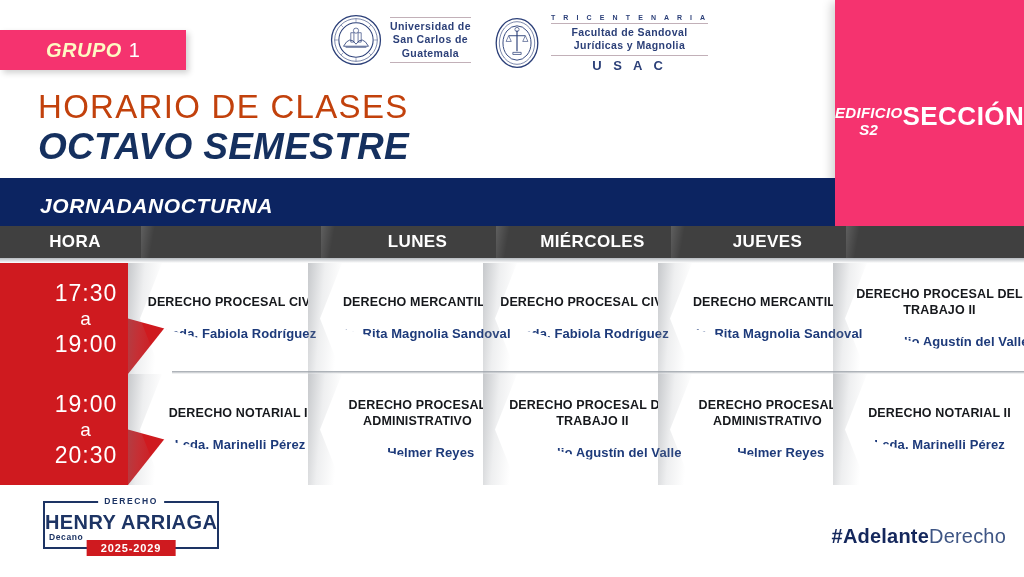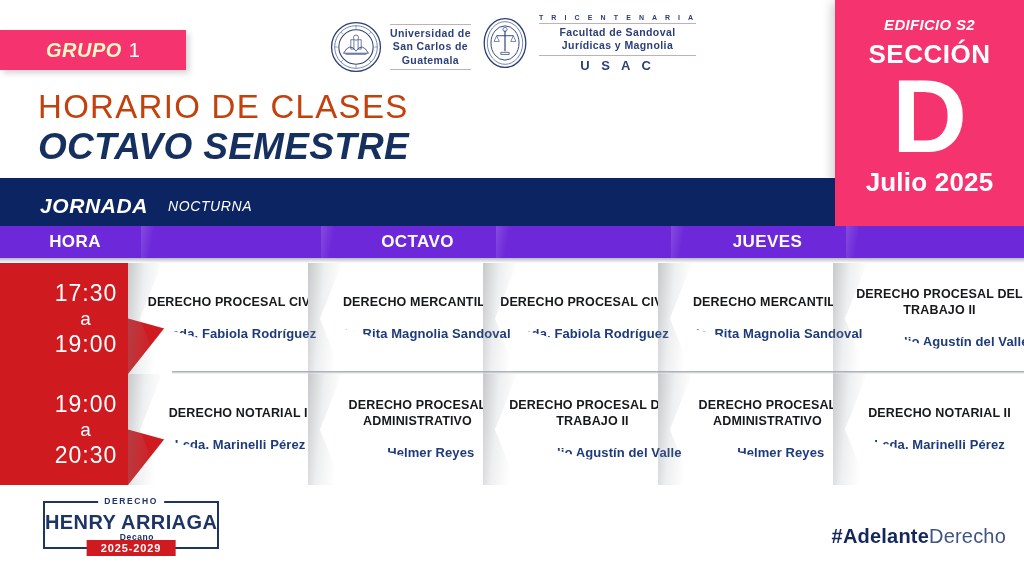--- a/index.html
+++ b/index.html
@@ -31,21 +31,21 @@
   .title-1{
     font-size:33px;color:#c2410c;letter-spacing:1.3px;line-height:1;
     font-weight:400;white-space:nowrap;
   }
   .title-2{
     font-size:37px;color:#15305f;letter-spacing:.3px;line-height:1.12;
     font-weight:bold;font-style:italic;white-space:nowrap;margin-top:3px;
   }
 
   
-  .logos{position:absolute;left:330px;top:14px;display:flex;align-items:flex-end;gap:8px;}
+  .logos{position:absolute;left:330px;top:14px;display:flex;align-items:flex-start;gap:20px;}
   .logo-unit{display:flex;align-items:center;gap:8px;}
   .seal{width:52px;height:52px;flex:0 0 52px;}
   .logo-text{display:flex;flex-direction:column;align-items:center;}
   .logo-text .ln{
     color:#2b3f78;font-size:10.5px;font-weight:bold;letter-spacing:.4px;line-height:1.28;
     white-space:nowrap;text-align:center;
   }
   .logo-rule{height:1px;background:#c2b0b8;width:100%;margin:2px 0;}
   .tri{
     color:#2b3f78;font-size:7px;font-weight:bold;letter-spacing:3.1px;
@@ -54,45 +54,45 @@
   .usac{
     color:#2b3f78;font-size:13px;font-weight:bold;letter-spacing:4px;
     white-space:nowrap;text-align:center;
   }
 
   
   .section-panel{
     position:absolute;left:835px;top:0;width:189px;height:226px;
     background:#f5336f;color:#fff;text-align:center;
     box-shadow:-4px 2px 9px rgba(0,0,0,.17);
-    display:flex;flex-direction:column;align-items:center;
+    display:flex;flex-direction:row;align-items:center;
   }
   .sp-edificio{font-size:15px;font-style:italic;font-weight:bold;margin-top:16px;letter-spacing:.3px;}
   .sp-seccion{font-size:26px;font-weight:bold;letter-spacing:.5px;margin-top:6px;}
   .sp-letter{font-size:104px;font-weight:bold;line-height:.93;margin-top:-2px;}
   .sp-month{font-size:26px;font-weight:bold;margin-top:2px;letter-spacing:.2px;}
 
   
   .jornada{
     position:absolute;left:0;top:178px;width:835px;height:56px;background:#0c2461;
     display:flex;align-items:center;
   }
   .jornada .j1{
     color:#fff;font-size:21px;font-weight:bold;font-style:italic;
     letter-spacing:.6px;margin-left:40px;
   }
   .jornada .j2{
-    color:#fff;font-size:14px;font-weight:normal;font-style:italic;
-    letter-spacing:.6px;margin-left:20px;
+    color:#fff;font-size:21px;font-weight:bold;font-style:italic;
+    letter-spacing:.6px;margin-left:0;
   }
 
   
   .table{position:absolute;left:0;top:226px;width:1024px;height:259px;}
 
-  .dayhead{position:absolute;left:0;top:0;width:1024px;height:32px;background:#6d28d9;}
+  .dayhead{position:absolute;left:0;top:0;width:1024px;height:32px;background:#404040;}
   .dayhead .dh-cell{
     position:absolute;top:0;height:32px;display:flex;align-items:center;justify-content:center;
     color:#fff;font-size:17px;font-weight:bold;letter-spacing:.4px;
   }
   .dayhead .dh-sep{
     position:absolute;top:0;height:32px;width:18px;
     background:linear-gradient(100deg,rgba(255,255,255,.16) 0%,rgba(255,255,255,0) 60%);
     pointer-events:none;
   }
   .dayhead-shadow{
@@ -145,21 +145,21 @@
   .decano .dc-top{
     position:absolute;left:50%;top:-7px;transform:translateX(-50%);
     background:#fff;padding:0 6px;color:#1d3464;
     font-size:8.5px;font-weight:bold;letter-spacing:1.6px;white-space:nowrap;
   }
   .decano .dc-name{
     position:absolute;left:0;right:0;top:8px;text-align:center;color:#1d3464;
     font-size:20px;font-weight:bold;letter-spacing:.4px;white-space:nowrap;
   }
   .decano .dc-role{
-    position:absolute;left:12px;right:0;top:29px;text-align:center;color:#1d3464;
+    position:absolute;left:4px;right:0;top:29px;text-align:left;color:#1d3464;
     font-size:8.5px;font-weight:bold;letter-spacing:.6px;
   }
   .decano .dc-years{
     position:absolute;left:50%;bottom:-9px;transform:translateX(-50%);
     background:#cf1a1f;color:#fff;font-size:11px;font-weight:bold;letter-spacing:.9px;
     padding:2px 14px;white-space:nowrap;
   }
 
   .hashtag{
     position:absolute;right:18px;top:40px;white-space:nowrap;
@@ -242,22 +242,23 @@
 
   <div class="jornada">
     <span class="j1">JORNADA</span>
     <span class="j2">NOCTURNA</span>
   </div>
 
   <div class="table">
     <div class="dayhead" id="dayhead">
         <div class="dh-cell" style="left: 0px; width: 150px;">HORA</div>
         <div class="dh-sep" style="left: 141px;"></div>
-        <div class="dh-cell" style="left: 330px; width: 175px;">OCTAVO</div>
+        <div class="dh-cell" style="left: 330px; width: 175px;">LUNES</div>
         <div class="dh-sep" style="left: 321px;"></div>
+        <div class="dh-cell" style="left: 505px; width: 175px;">MIÉRCOLES</div>
         <div class="dh-sep" style="left: 496px;"></div>
         <div class="dh-cell" style="left: 680px; width: 175px;">JUEVES</div>
         <div class="dh-sep" style="left: 671px;"></div>
         <div class="dh-sep" style="left: 846px;"></div>
       </div>
     <div class="dayhead-shadow"></div>
     <div id="tablebody">
         <div class="timecell" style="top: 37px; height: 111px;">
           <div>17:30</div>
           <div class="tsmall">a</div>

